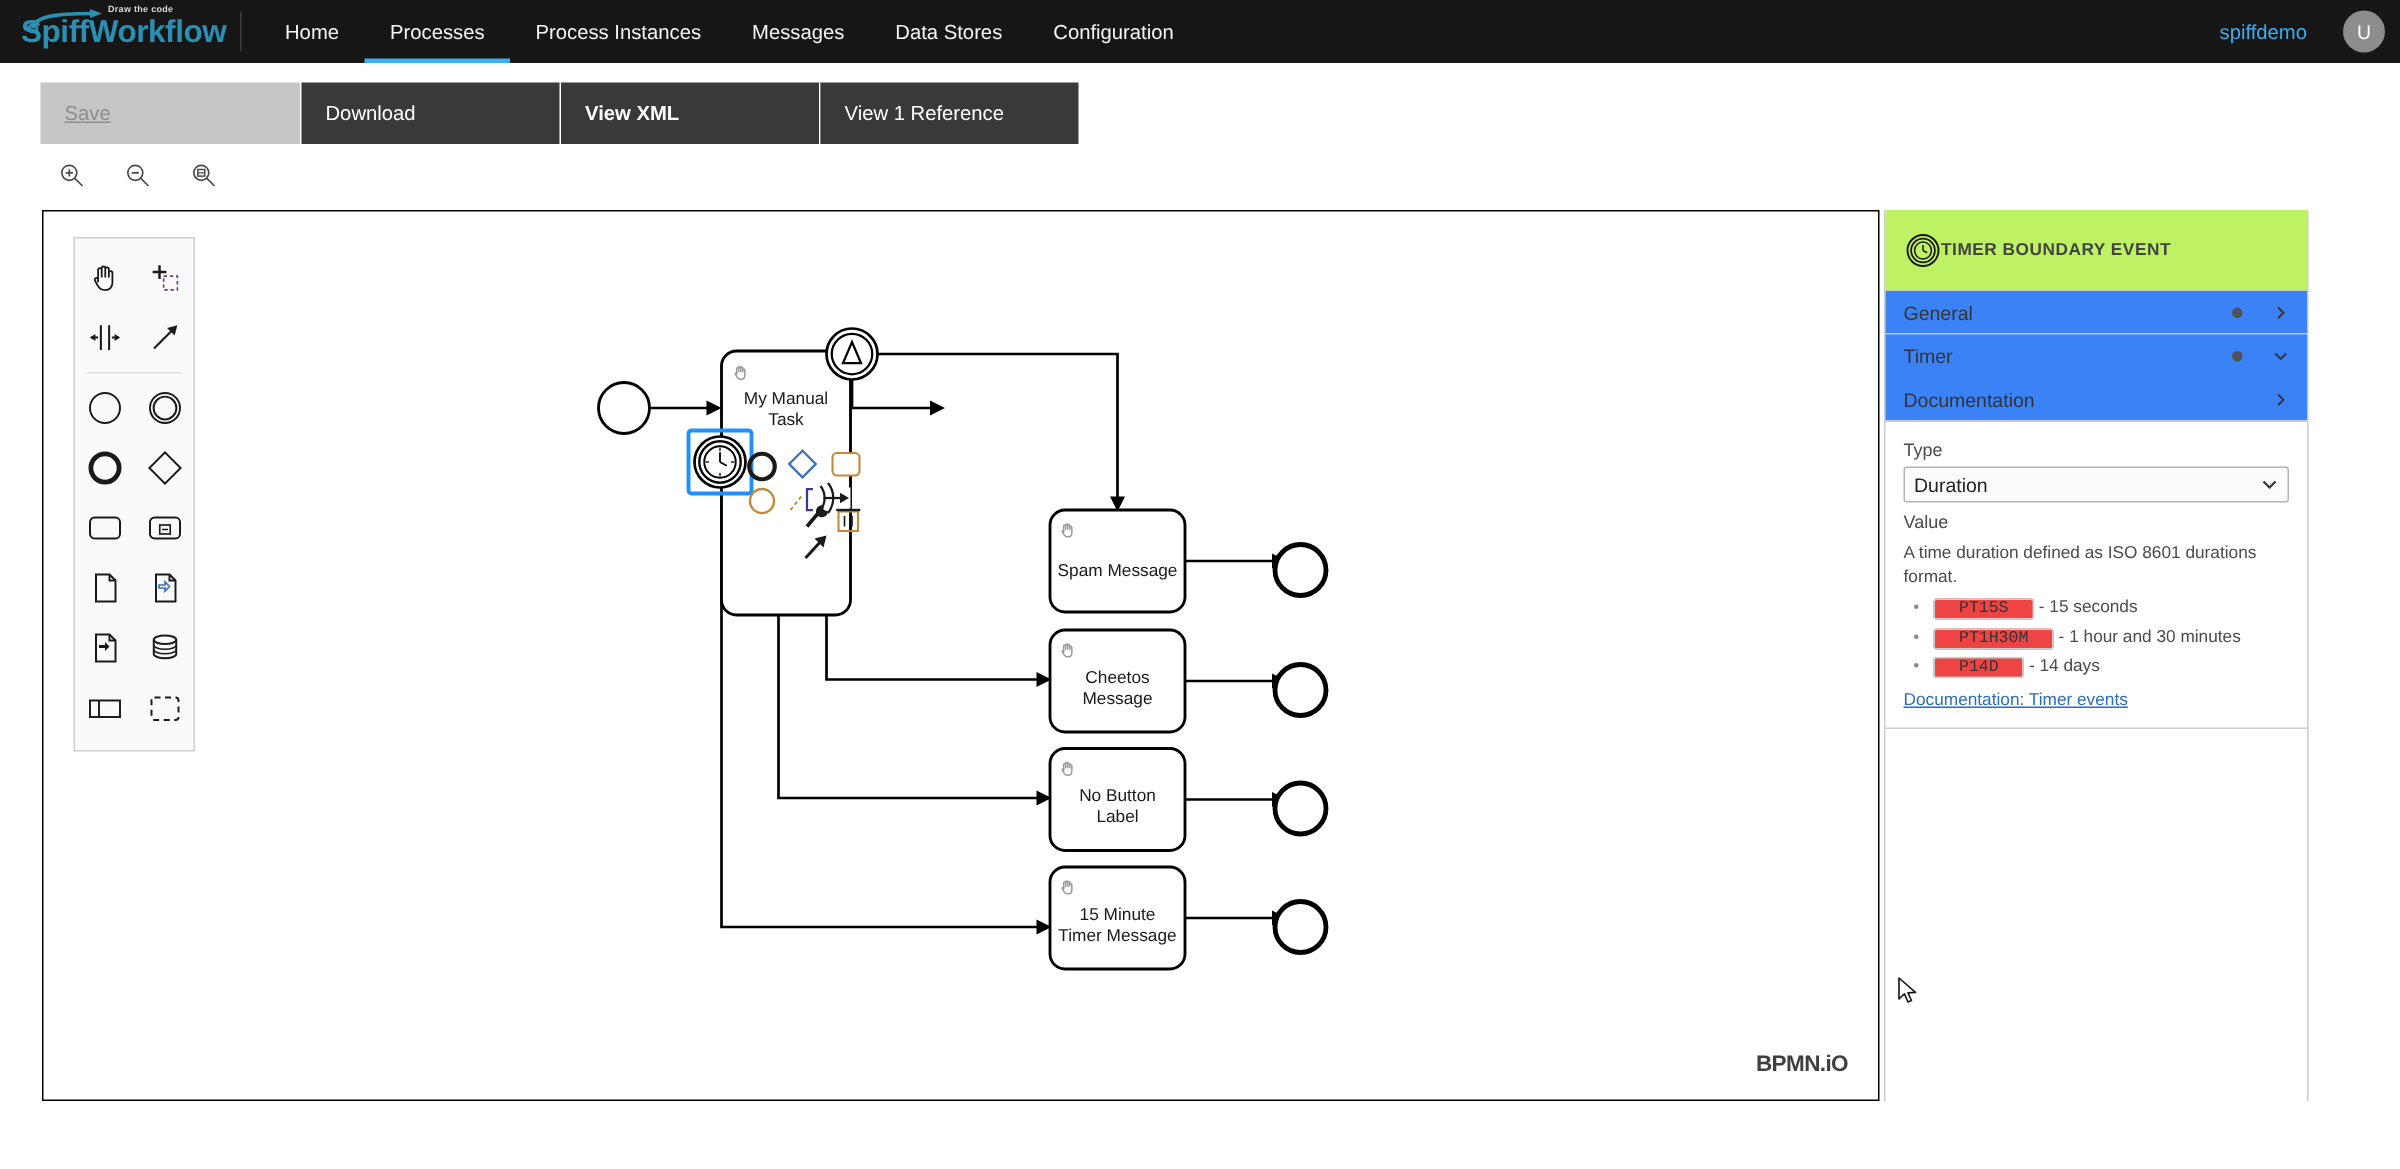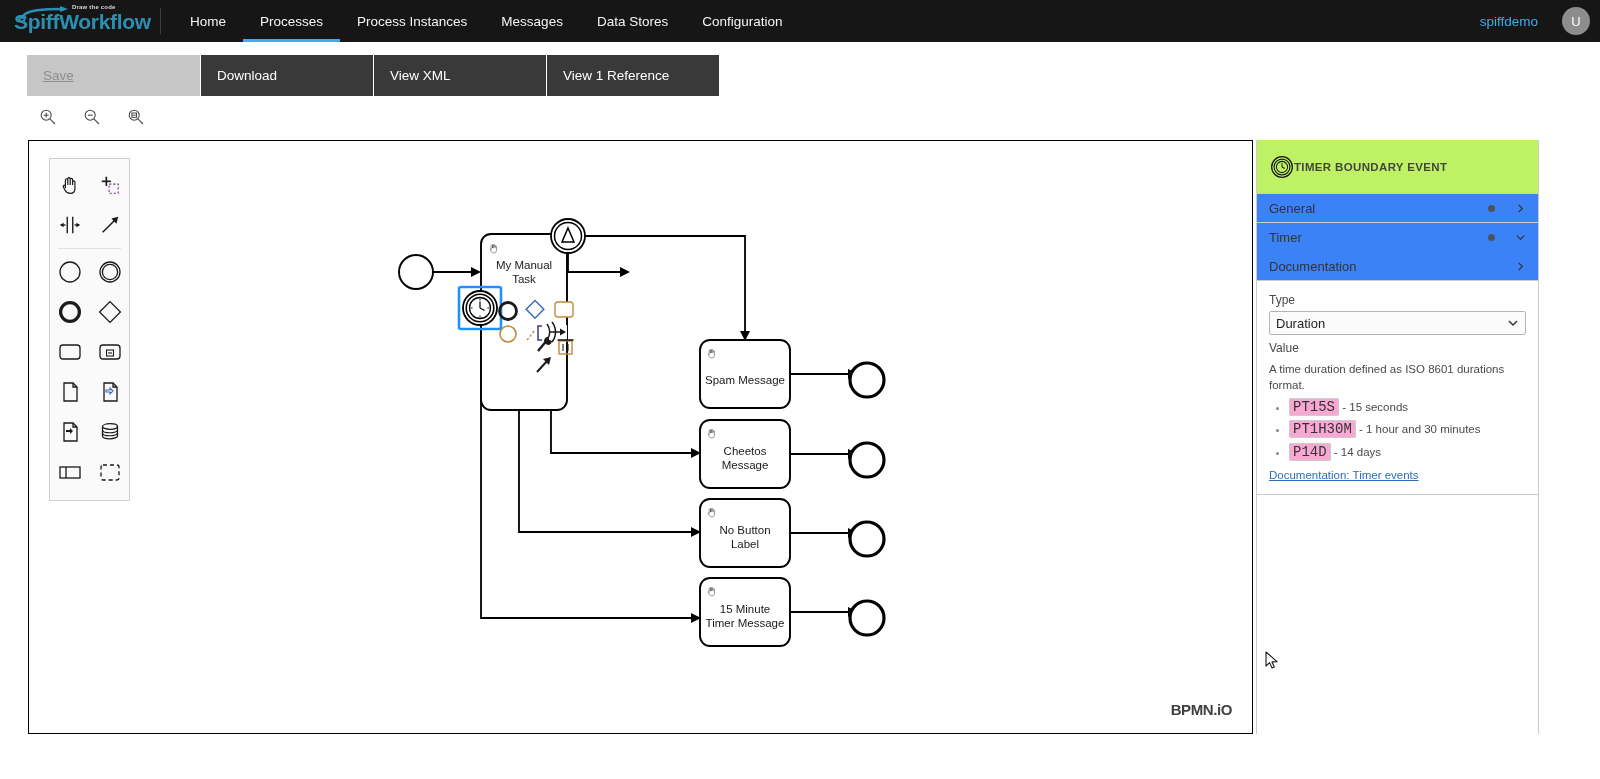--- a/index.html
+++ b/index.html
@@ -98,21 +98,21 @@
     color: #ffffff;
     background: #393939;
     border: none;
     border-right: 1px solid #ffffff;
     cursor: pointer;
     font-family: "Liberation Sans", sans-serif;
     white-space: nowrap;
   }
   .abtn.w1 { width: 174px; text-decoration: underline; }
   .abtn.w2 { width: 173px; }
-  .abtn.w3 { width: 173px; }
+  .abtn.w3 { width: 173px; font-weight: bold; }
   .abtn.w4 { width: 172px; border-right: none; }
   .abtn.disabled {
     background: #c6c6c6;
     color: #8d8d8d;
     cursor: default;
   }
 
   
   .zoomrow {
     position: absolute; left: 36px; top: 106px;
@@ -235,25 +235,25 @@
   ul.helplist {
     margin: 3px 0 0 0;
     padding-left: 20px;
     font-size: 11.5px;
     color: #4a4a4a;
     line-height: 1.6;
   }
   ul.helplist li::marker { color: #888; }
   code.kbd {
     font-family: "Liberation Mono", monospace;
-    font-size: 14px;
+    font-size: 11px;
     border: 1px solid #cccccc;
-    background: #f9a8d4;
+    background: #ef4444;
     border-radius: 2px;
-    padding: 0 3px;
+    padding: 0 16px;
     color: #333;
   }
   a.doclink {
     display: inline-block;
     margin-top: 6px;
     color: #2a6ebb;
     font-size: 11.5px;
     text-decoration: underline;
   }
   .cursor-arrow { position: absolute; left: 1265px; top: 651px; }

